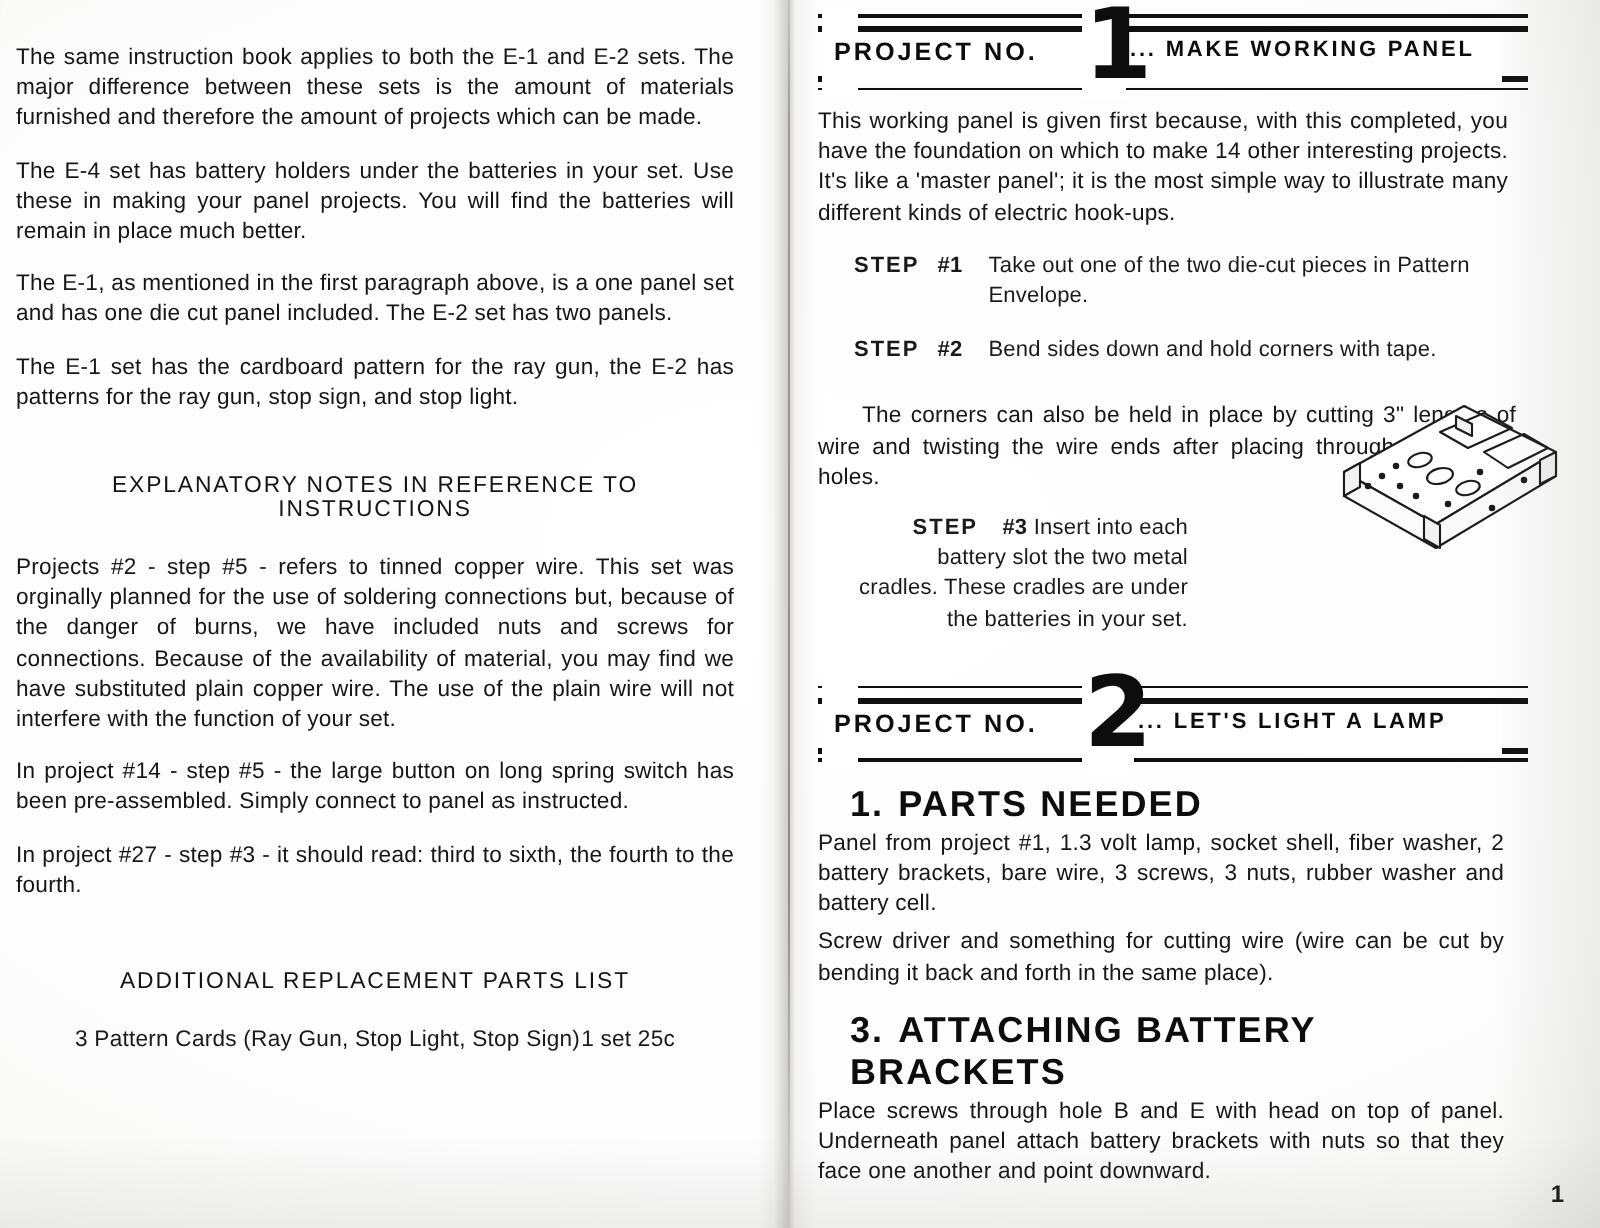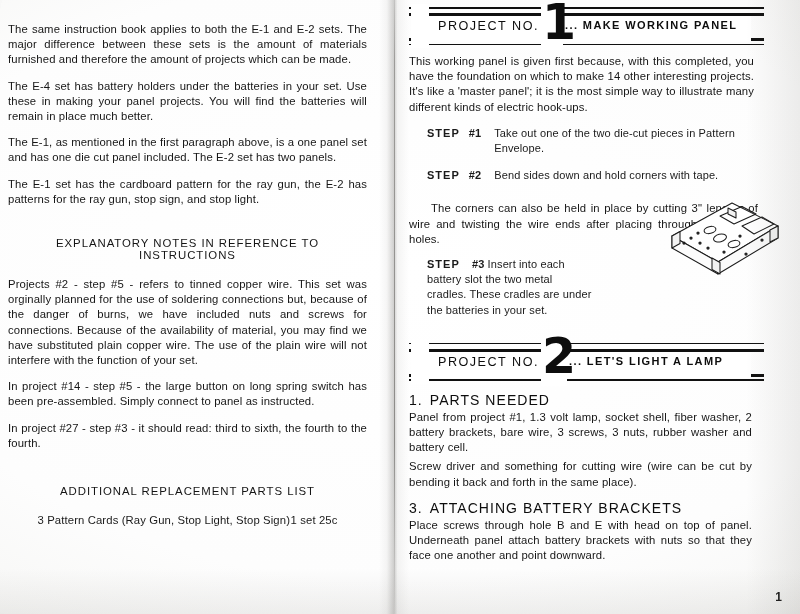--- a/index.html
+++ b/index.html
@@ -94,22 +94,22 @@
   .rule{position:absolute;left:0;right:0;background:#101010;}
   .rule.top-thin{top:7px;height:1.6px;}
   .rule.mid-thick{top:13px;height:3.2px;}
   .rule.bot-thick{top:38px;height:3.0px;}
   .rule.bot-thin{top:43.5px;height:1.5px;}
   
   .knock{
     position:absolute;top:4px;height:44px;background:#ffffff;
   }
   .banner-label{
-    position:absolute;left:29px;top:19px;
-    font-size:12.6px;font-weight:400;letter-spacing:1.5px;color:#0d0d0d;
+    position:absolute;left:8px;top:19px;
+    font-size:12.6px;font-weight:700;letter-spacing:1.5px;color:#0d0d0d;
     white-space:nowrap;z-index:3;
   }
   .banner-num{
     position:absolute;top:-2px;
     font-size:49px;font-weight:700;line-height:1;
     color:#0d0d0d;z-index:4;
     font-family:"DejaVu Sans", sans-serif;
   }
   .banner-sub{
     position:absolute;top:19px;
@@ -126,22 +126,22 @@
     display:flex;align-items:baseline;
     font-size:11px;line-height:15.2px;letter-spacing:.12px;
     margin-left:18px;margin-bottom:12px;
   }
   .step-lbl{font-weight:700;letter-spacing:1px;white-space:nowrap;}
   .step-num{font-weight:700;margin-left:9px;white-space:nowrap;}
   .step-txt{margin-left:13px;}
   .step.block{display:block;}
   .step.block .step-txt{margin-left:0;display:inline;}
 
-  .numitem{margin-top:10px;margin-bottom:2px;
-    font-size:14px;font-weight:400;letter-spacing:1.05px;color:#0d0d0d;}
+  .numitem{margin-top:10px;margin-bottom:2px;margin-left:16px;
+    font-size:18px;font-weight:700;letter-spacing:1.05px;color:#0d0d0d;}
   .numitem .n{margin-right:7px;}
 
   
   .illus{
     position:absolute;right:20px;top:196px;width:152px;height:84px;
   }
   .illus svg{display:block;width:100%;height:100%;}
 
   .page-num{
     position:absolute;right:18px;bottom:10px;
@@ -212,21 +212,21 @@
         <span class="step-lbl">STEP</span>
         <span class="step-num">#2</span>
         <span class="step-txt">Bend sides down and hold corners with tape.</span>
       </div>
 
       <div style="height:6px"></div>
 
       <p class="body tight-sm" style="text-indent:22px;margin-right:6px;">The corners can also be held in place by cutting 3" lengths of wire and twisting the wire ends after placing through the corner holes.</p>
 
 
-      <div class="step block" style="margin-right:170px;margin-top:10px;">
+      <div class="step block" style="margin-right:170px;margin-top:10px;text-align:right;">
         <span class="step-lbl">STEP</span>
         <span class="step-num">#3</span>
         <span class="step-txt">Insert into each battery slot the two metal cradles. These cradles are under the batteries in your set.</span>
       </div>
 
       <div class="banner" style="margin-top:18px;">
         <div class="rule top-thin"></div>
         <div class="rule mid-thick"></div>
         <div class="rule bot-thick"></div>
         <div class="rule bot-thin"></div>

